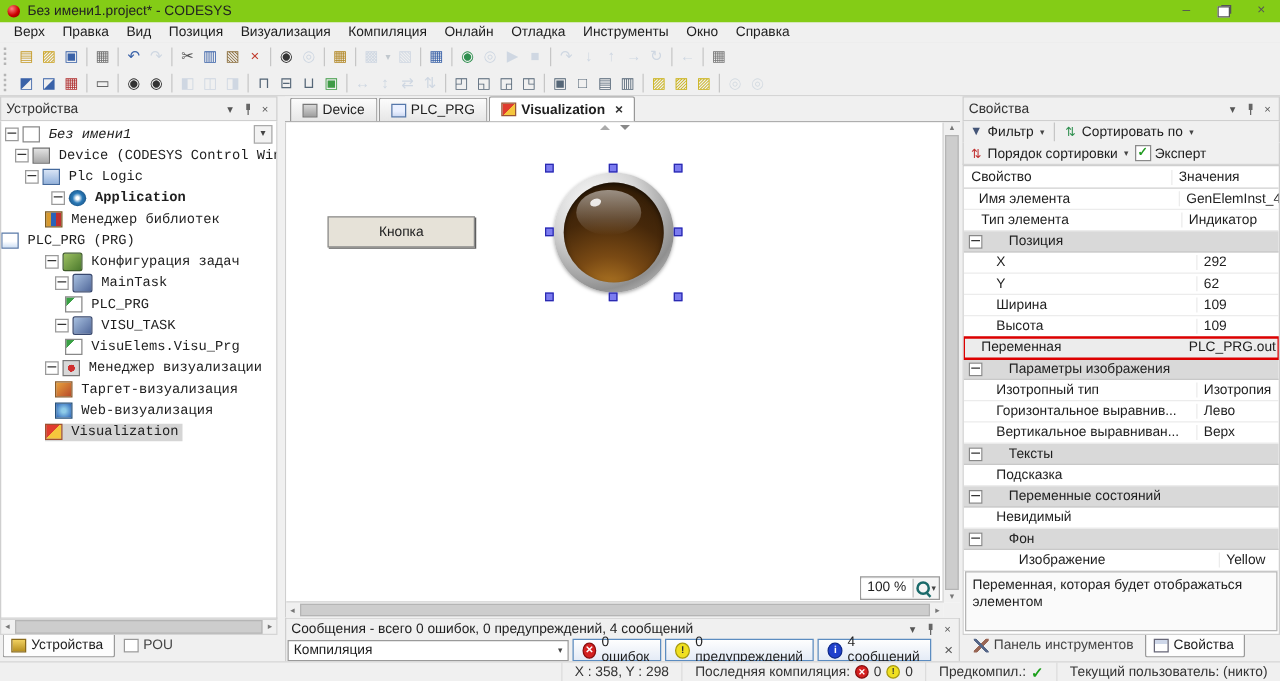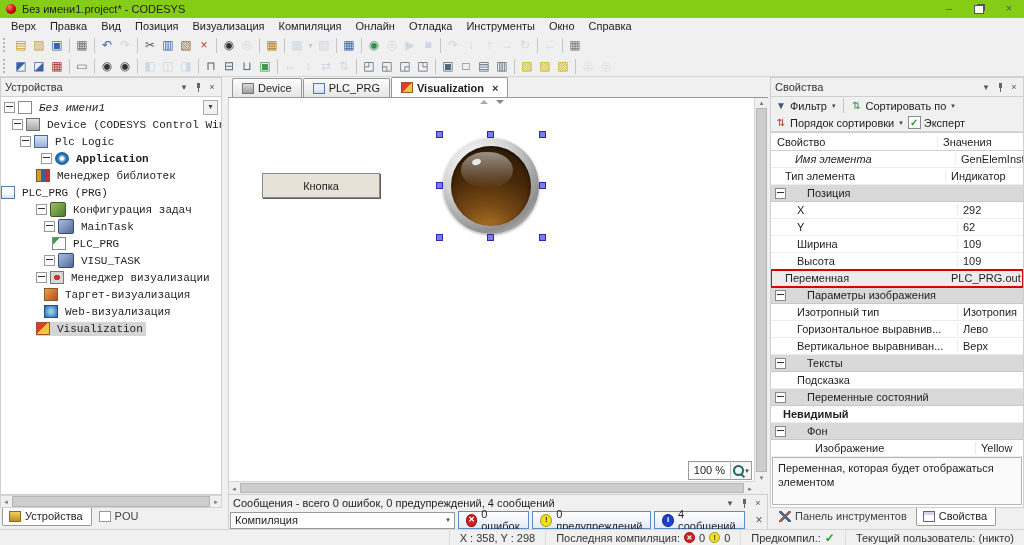--- a/index.html
+++ b/index.html
@@ -353,20 +353,26 @@
             <span class="sel-span">
               <span class="ti ti-task-call"></span>
               <span class="tree-label">PLC_PRG</span>
             </span>
           </div>
           <div class="tree-row" style="padding-left: 43px;">
             <span class="sel-span">
               <span class="exp"></span>
               <span class="ti ti-task"></span>
               <span class="tree-label">VISU_TASK</span>
+            </span>
+          </div>
+          <div class="tree-row" style="padding-left: 51px;">
+            <span class="sel-span">
+              <span class="ti ti-task-call"></span>
+              <span class="tree-label">VisuElems.Visu_Prg</span>
             </span>
           </div>
           <div class="tree-row" style="padding-left: 35px;">
             <span class="sel-span">
               <span class="exp"></span>
               <span class="ti ti-visu-manager"></span>
               <span class="tree-label">Менеджер визуализации</span>
             </span>
           </div>
           <div class="tree-row" style="padding-left: 43px;">
@@ -523,21 +529,21 @@
         <span class="checkbox">✓</span>
         <span>Эксперт</span>
       </div>
       <div id="prop-table">
         <div class="prop-row header">
           <span class="prop-label" style="padding-left:6px;">Свойство</span>
           <span class="prop-value">Значения</span>
         </div>
         <div id="prop-rows">
             <div class="prop-row">
-              <span class="prop-label" style="padding-left: 24px; font-style: italic;">Имя элемента</span>
+              <span class="prop-label" style="padding-left: 12px;">Имя элемента</span>
               <span class="prop-value">GenElemInst_4</span>
             </div>
             <div class="prop-row">
               <span class="prop-label" style="padding-left: 14px;">Тип элемента</span>
               <span class="prop-value">Индикатор</span>
             </div>
             <div class="prop-row group">
               <span class="cbox"></span>
               <span class="prop-label">Позиция</span>
             </div>
@@ -583,21 +589,21 @@
             </div>
             <div class="prop-row">
               <span class="prop-label" style="padding-left: 26px;">Подсказка</span>
               <span class="prop-value"></span>
             </div>
             <div class="prop-row group">
               <span class="cbox"></span>
               <span class="prop-label">Переменные состояний</span>
             </div>
             <div class="prop-row">
-              <span class="prop-label" style="padding-left: 12px; font-weight: bold;">Невидимый</span>
+              <span class="prop-label" style="padding-left: 26px;">Невидимый</span>
               <span class="prop-value"></span>
             </div>
             <div class="prop-row group">
               <span class="cbox"></span>
               <span class="prop-label">Фон</span>
             </div>
             <div class="prop-row">
               <span class="prop-label" style="padding-left: 44px;">Изображение</span>
               <span class="prop-value">Yellow</span>
             </div>

